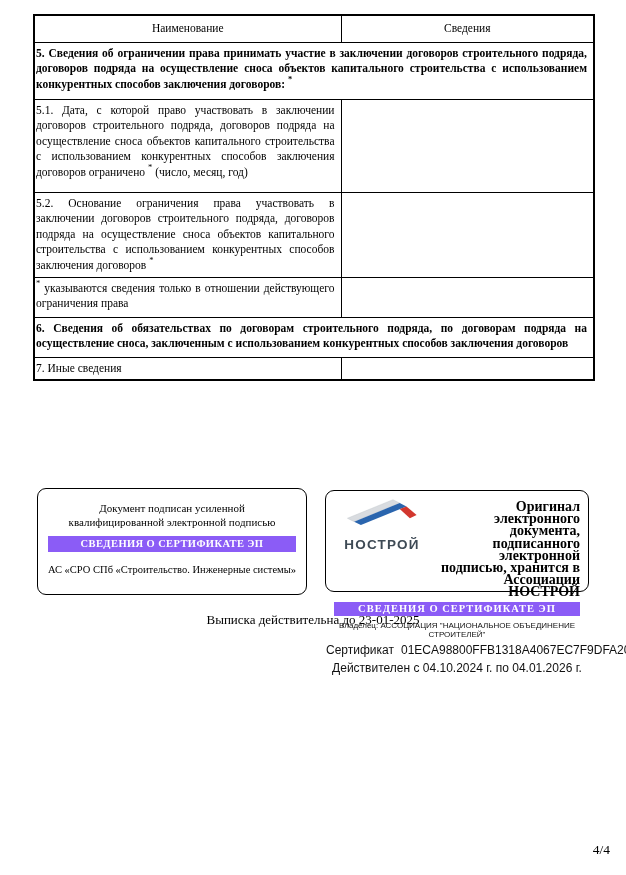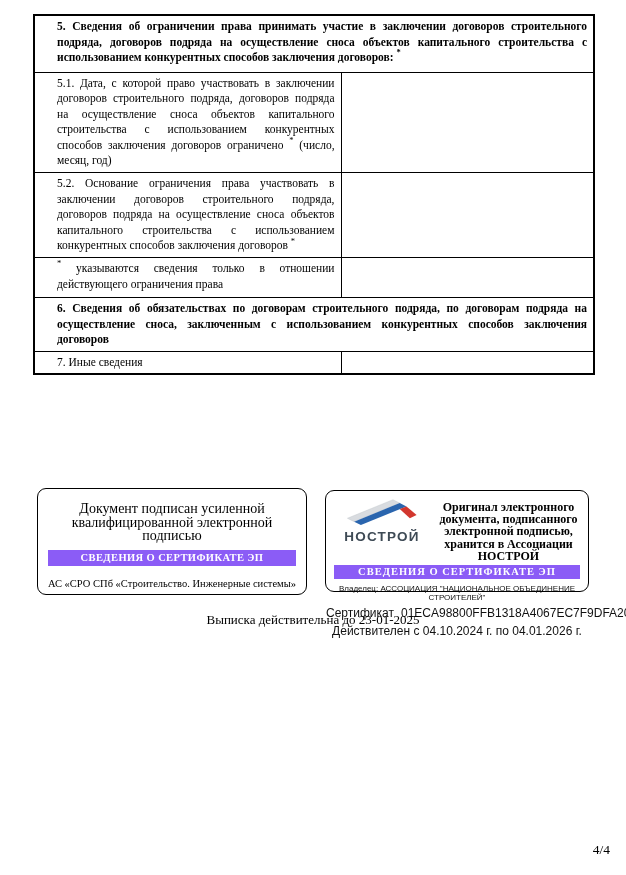--- a/index.html
+++ b/index.html
@@ -12,53 +12,53 @@
   }
 
   
   table.doc {
     position:absolute; left:33px; top:14px; width:560px;
     border-collapse:collapse; table-layout:fixed;
     border:2px solid #000;
   }
   table.doc th, table.doc td {
     border:1px solid #000; vertical-align:top;
-    padding:3px 6px 3px 22px;
+    padding:3px 6px 3px 1px;
     font-size:11.5px; line-height:15.6px;
   }
   table.doc th { font-weight:normal; text-align:center; padding:5px 4px; }
   td.sect { font-weight:bold; text-align:justify; }
   td.cell { text-align:justify; }
   td.val  { }
   sup.ast { font-size:8.5px; line-height:0; position:relative; top:-1px; }
 
   
   .stamp {
     position:absolute; background:#fff;
     border:1.6px solid #000; border-radius:9px;
   }
   .stamp-left  { left:37px;  top:488px; width:270px; height:107px; }
   .stamp-right { left:325px; top:490px; width:264px; height:102px; }
 
-  .sl-line1 { margin:13px 16px 0; text-align:center; font-size:14px; line-height:13.5px; }
+  .sl-line1 { margin:13px 16px 0; text-align:center; font-size:11px; line-height:13.5px; }
   .bar {
     background:#8b5cf6; color:#fff; font-weight:bold; text-align:center;
   }
   .sl-bar { margin:7px 10px 0; font-size:10.5px; letter-spacing:0.4px; padding:2px 0 3px; }
   .sl-org { margin:12px 4px 0; text-align:center; font-size:10.5px; }
 
   .sr-head { display:flex; align-items:flex-start; padding:7px 8px 0 8px; }
   .logo-block { width:96px; flex:0 0 96px; text-align:center; }
   .logo-word {
     font-family:"Liberation Sans", sans-serif; font-weight:bold;
-    font-size:13.5px; letter-spacing:1.2px; color:#3e4a55; margin-top:0;
+    font-size:13.5px; letter-spacing:1.2px; color:#3e4a55; margin-top:8px;
   }
   .sr-desc {
     flex:1; padding-left:7px; padding-top:3px;
-    font-size:12px; font-weight:bold; line-height:12.2px; text-align:center;
+    font-size:14px; font-weight:bold; line-height:12.2px; text-align:right;
   }
   .sr-bar { margin:3px 8px 0; font-size:10.5px; letter-spacing:1px; padding:1px 0 2px; }
   .sr-owner, .sr-cert, .sr-valid {
     font-family:"Liberation Sans", sans-serif; text-align:center; color:#111;
   }
   .sr-owner { margin-top:5px; font-size:8px; }
   .sr-cert  { margin-top:4px; font-size:12px; }
   .sr-cert .cert-label { margin-right:7px; }
   .sr-valid { margin-top:4px; font-size:12px; }
 
@@ -70,20 +70,24 @@
 <body>
 
 <div class="page">
 
   <table class="doc">
     <colgroup>
         <col style="width:307px">
         <col style="width:253px">
       </colgroup>
     <tbody>
+        <tr style="height:26px">
+      <th>Наименование</th>
+      <th>Сведения</th>
+    </tr>
     <tr style="height:57px">
       <td class="sect" colspan="2"><span>5. Сведения об ограничении права принимать участие в заключении договоров строительного подряда, договоров подряда на осуществление сноса объектов капитального строительства с использованием конкурентных способов заключения договоров:</span> <sup class="ast">*</sup></td>
     </tr>
     <tr style="height:93px">
       <td class="cell"><span>5.1. Дата, с которой право участвовать в заключении договоров строительного подряда, договоров подряда на осуществление сноса объектов капитального строительства с использованием конкурентных способов заключения договоров ограничено</span> <sup class="ast">*</sup> <span>(число, месяц, год)</span></td>
       <td class="val"></td>
     </tr>
     <tr style="height:65px">
       <td class="cell"><span>5.2. Основание ограничения права участвовать в заключении договоров строительного подряда, договоров подряда на осуществление сноса объектов капитального строительства с использованием конкурентных способов заключения договоров</span> <sup class="ast">*</sup></td>
       <td class="val"></td>

